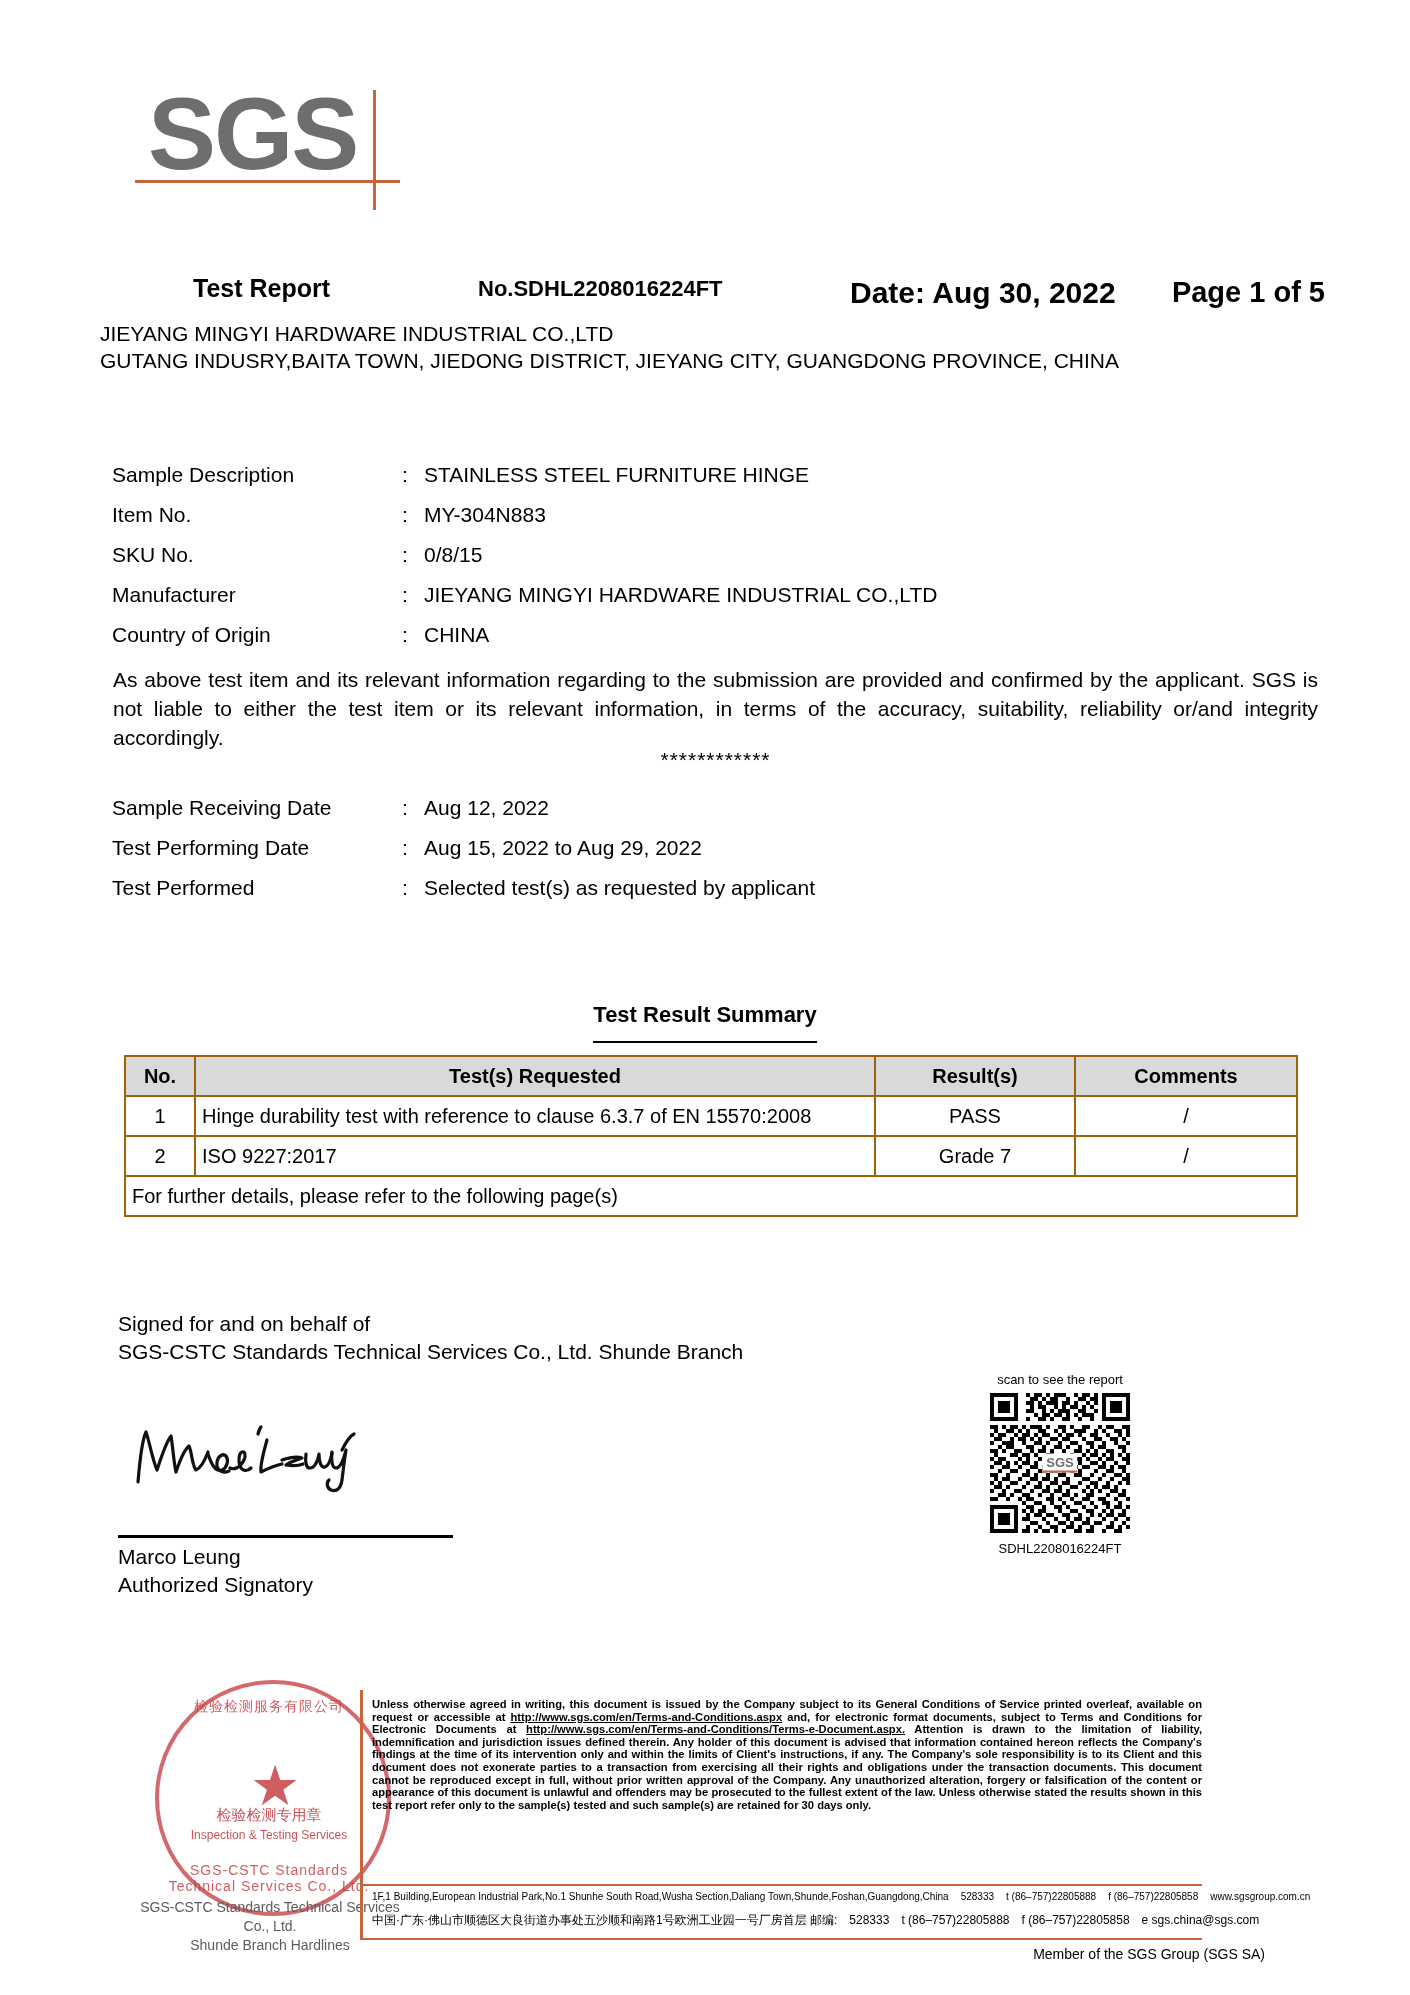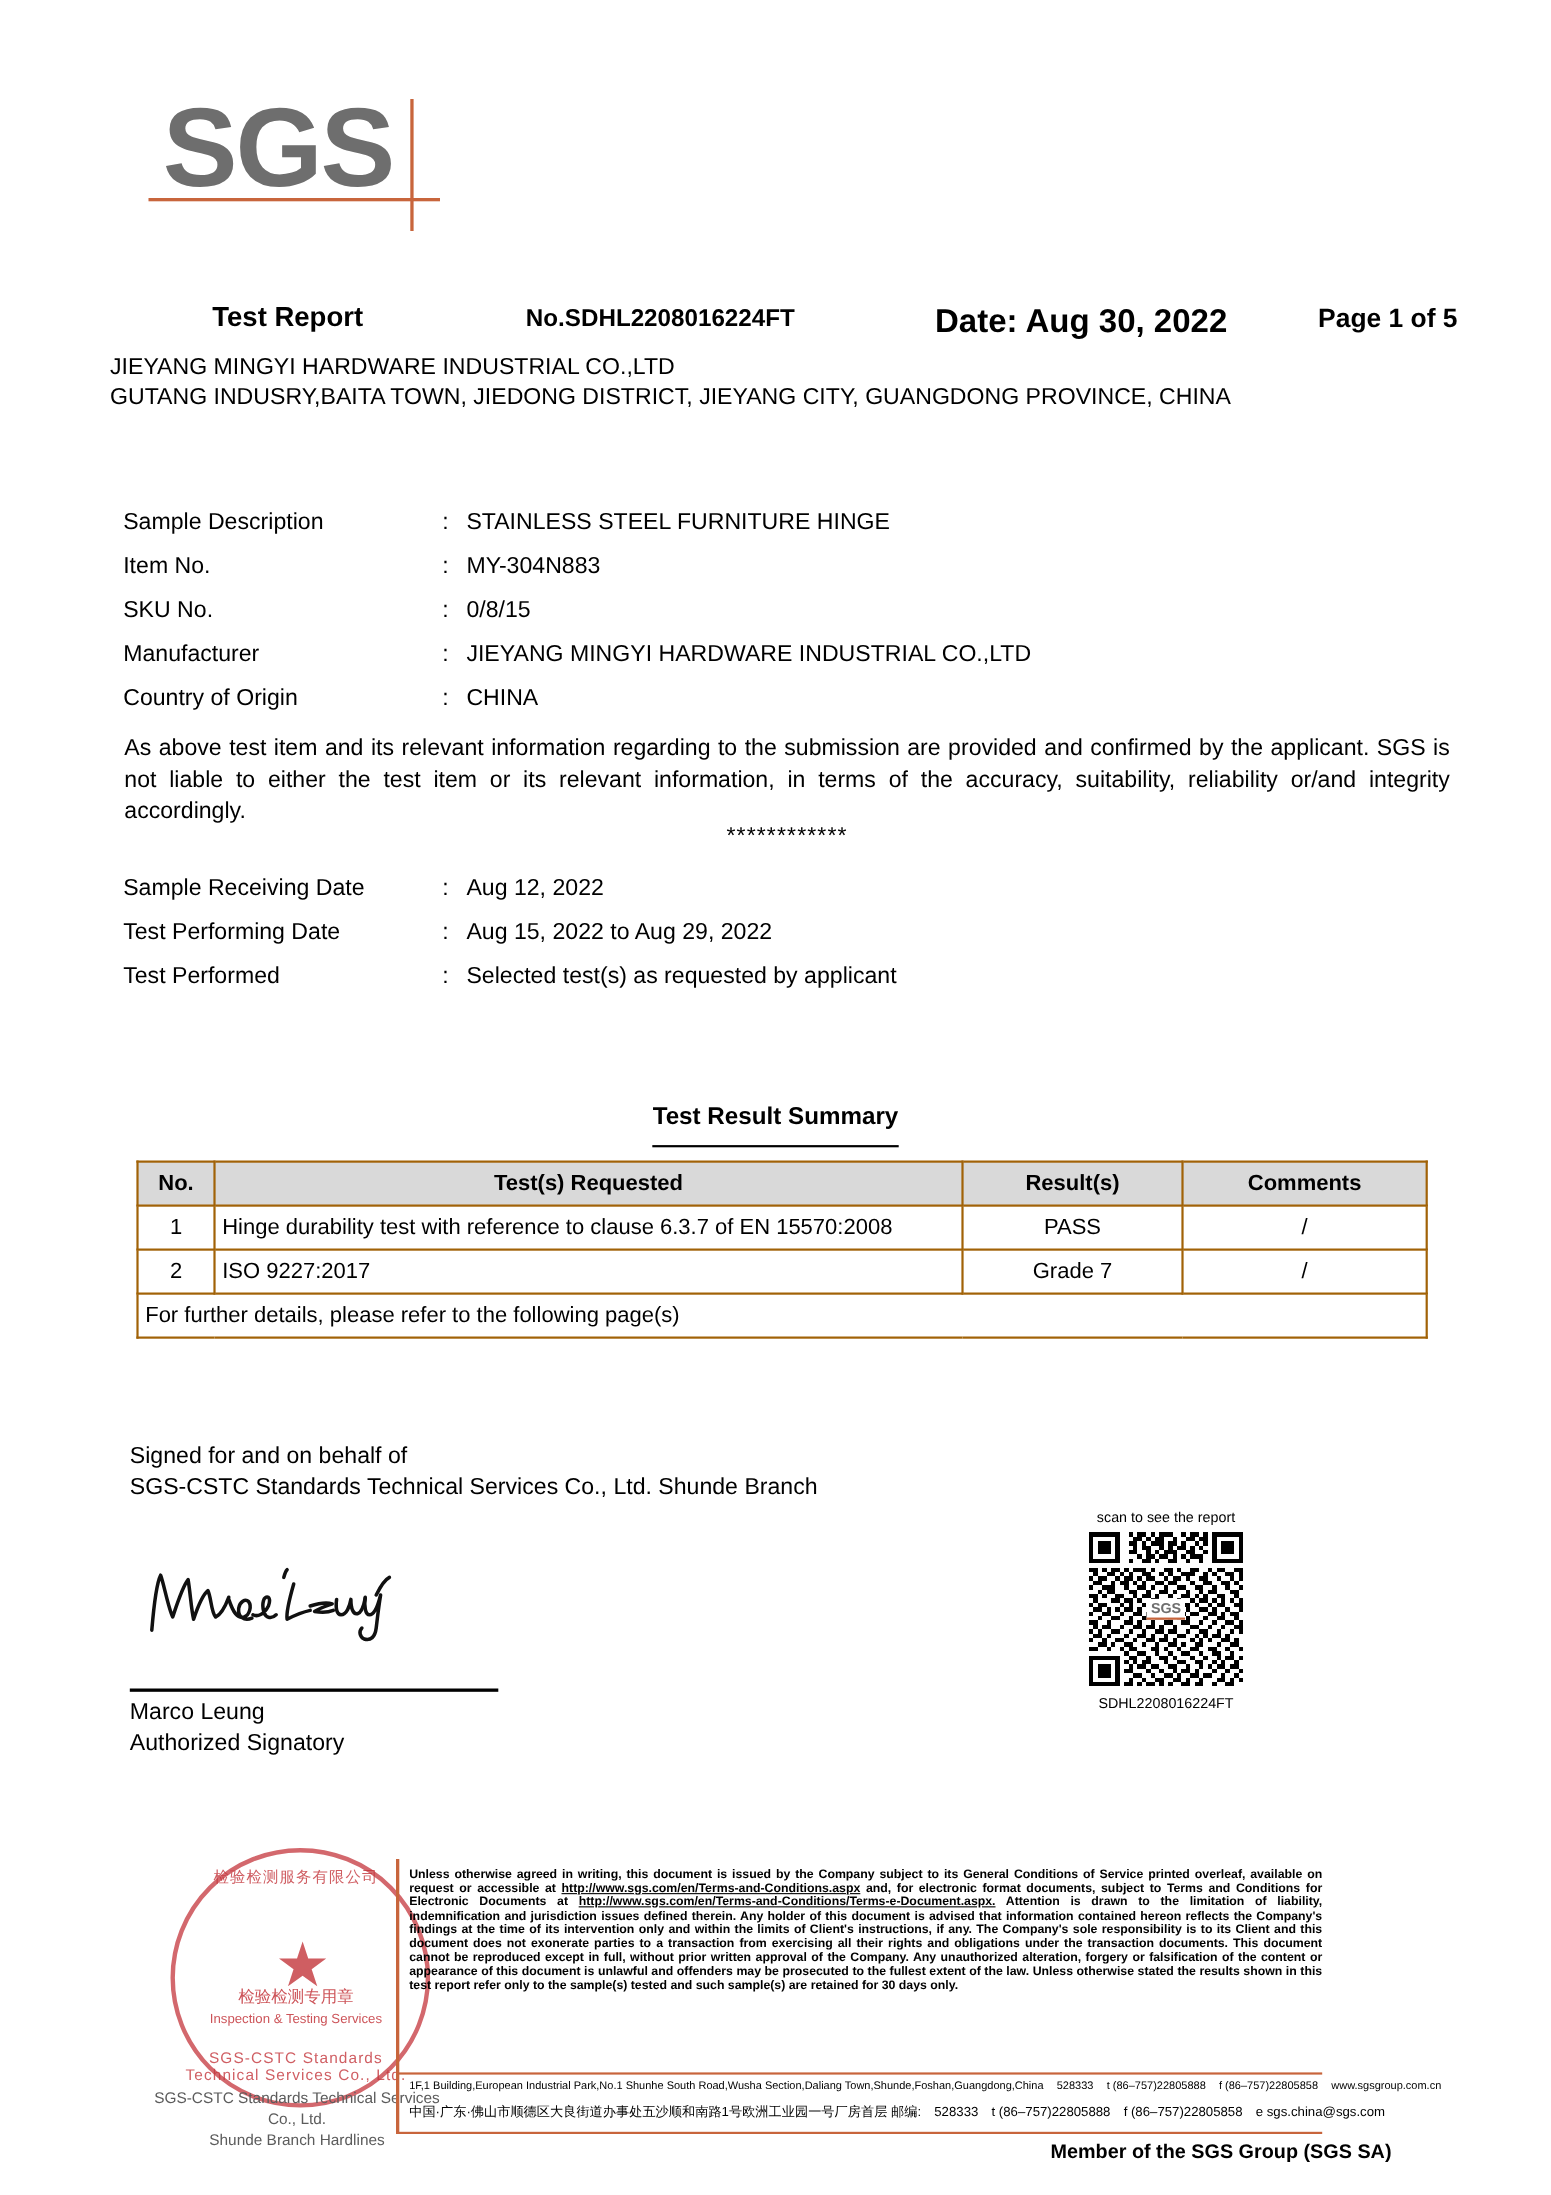--- a/index.html
+++ b/index.html
@@ -80,21 +80,21 @@
   .report-header .rh-date {
     position: absolute;
     left: 750px;
     top: 2px;
     font-size: 30px;
   }
   .report-header .rh-page {
     position: absolute;
     right: 0px;
     top: 2px;
-    font-size: 24px;
+    font-size: 29px;
   }
 
   
   .applicant {
     position: absolute;
     left: 100px;
     top: 320px;
     width: 1240px;
     font-size: 21px;
     line-height: 27px;
@@ -409,22 +409,22 @@
     width: 842px;
     height: 2px;
     background: #c8653c;
   }
   .member-line {
     position: absolute;
     left: 0;
     top: 1946px;
     width: 1265px;
     text-align: right;
-    font-size: 18px;
-    font-weight: bold;
+    font-size: 14px;
+    font-weight: normal;
   }
 </style>
 </head>
 <body>
 
 <div class="page">
 
   <div class="logo-block">
     <div class="logo-hline"></div>
     <div class="logo-vline"></div>

